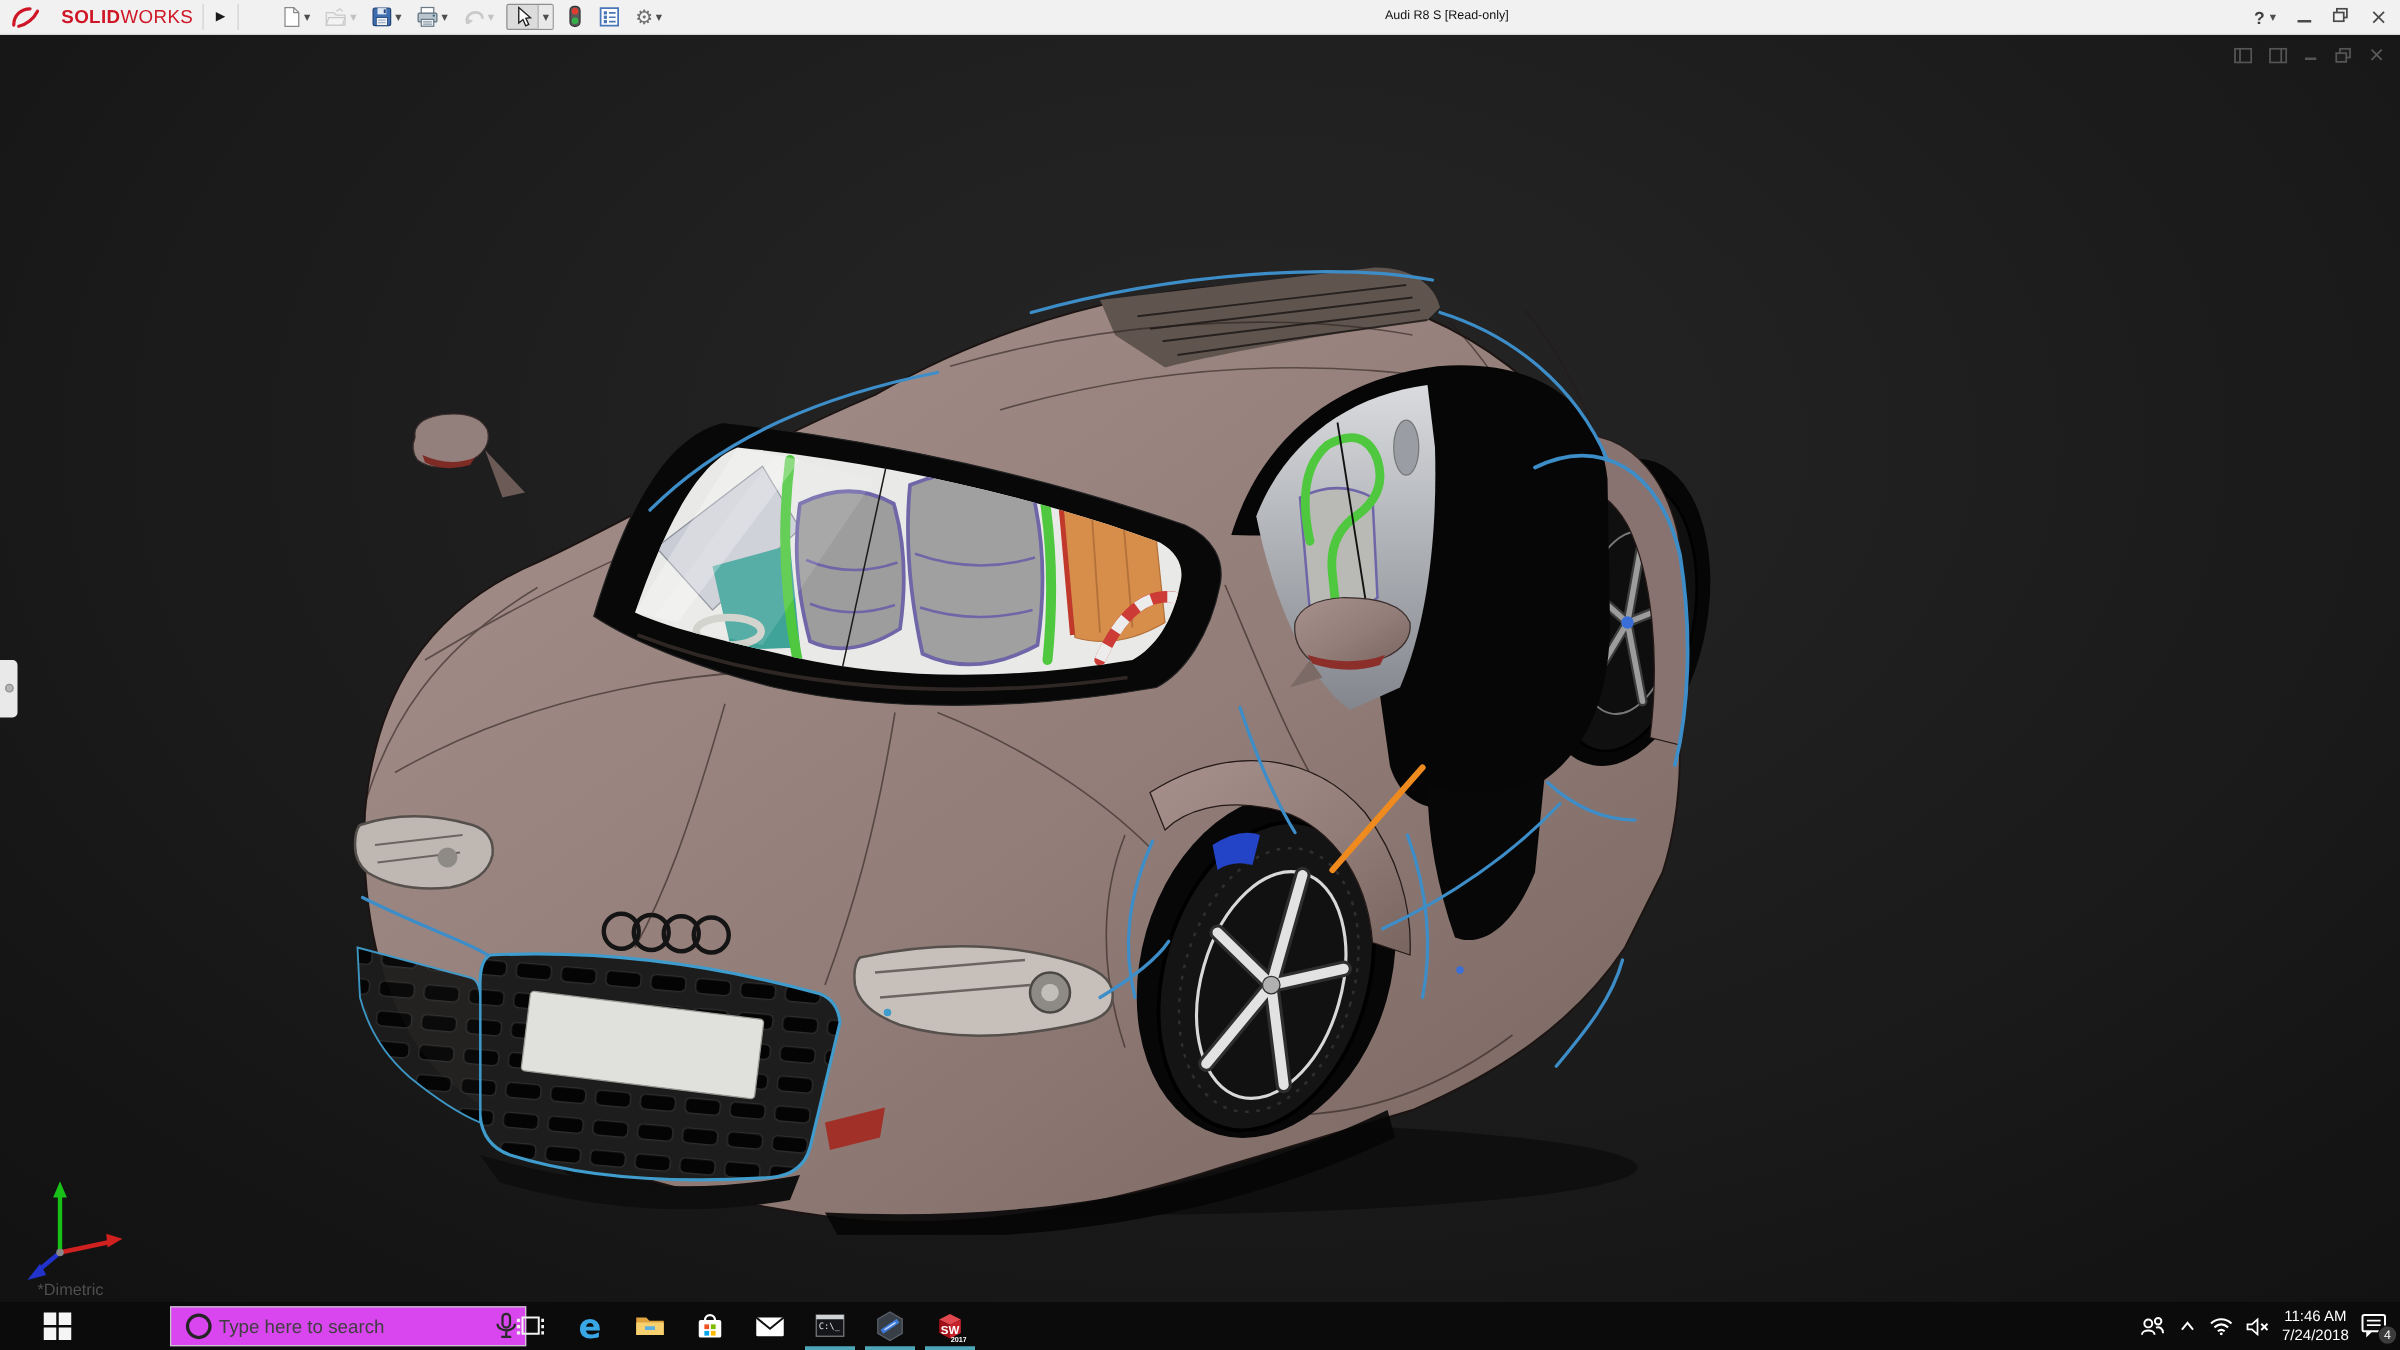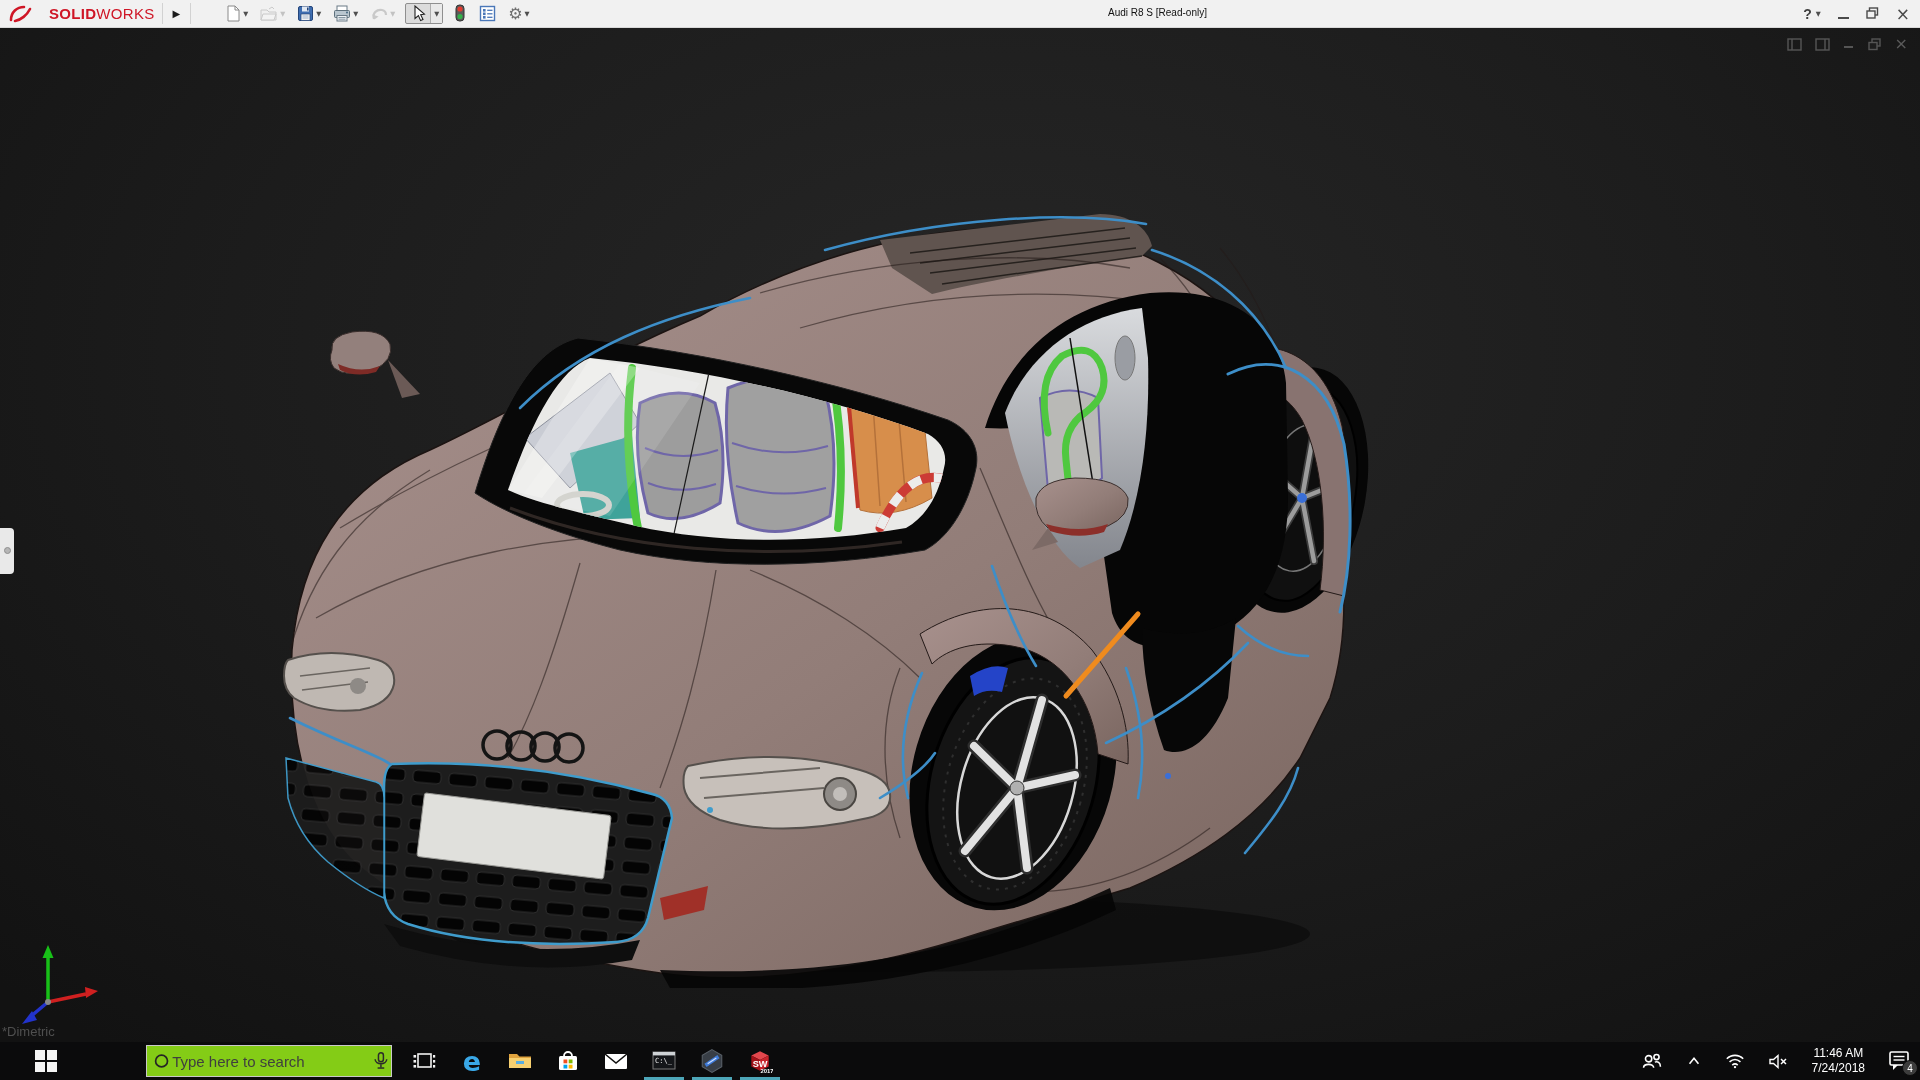--- a/index.html
+++ b/index.html
@@ -40,39 +40,39 @@
               overflow:hidden; }
   .doc-controls { position:absolute; top:8px; right:12px; display:flex; gap:13px;
                   align-items:center; opacity:.85; }
   .doc-close { font-size:16px; color:#666; font-family:"DejaVu Sans",sans-serif; line-height:1; }
   .fm-tab { position:absolute; left:0; top:500px; width:14px; height:46px;
             background:#e9e9e9; border-radius:0 4px 4px 0; }
   .fm-tab .dot { position:absolute; left:4px; top:19px; width:7px; height:7px;
                  border-radius:50%; background:#b5b5b5; border:1px solid #8f8f8f; }
   .car-wrap { position:absolute; left:280px; top:170px; width:1100px; height:790px; }
   .triad { position:absolute; left:14px; top:912px; }
-  .orient-label { position:absolute; left:2px; top:996px; font-size:13px; color:#4f4f4f; }
+  .orient-label { position:absolute; left:30px; top:996px; font-size:13px; color:#4f4f4f; }
 
   
   .taskbar { position:absolute; bottom:0; left:0; width:1920px; height:38px;
              background:#0b0b0c; display:flex; align-items:center; z-index:40; }
   .start-btn { width:92px; height:38px; display:flex; align-items:center; justify-content:center; }
-  .search-box { position:absolute; left:146px; top:3px; width:246px; height:32px;
-                background:#84cc16; display:flex; align-items:center; border:1px solid #c9c9c9; }
+  .search-box { position:absolute; left:136px; top:3px; width:285px; height:32px;
+                background:#d946ef; display:flex; align-items:center; border:1px solid #c9c9c9; }
   .search-box input { border:none; outline:none; background:transparent; flex:1;
                 font-size:15px; color:#3c3c3c; font-family:"Liberation Sans",sans-serif; }
   .search-box input::placeholder { color:#3f3f3f; opacity:1; }
   .apps { position:absolute; left:400px; top:0; height:38px; display:flex; }
   .app-slot { width:48px; height:38px; position:relative; display:flex;
               align-items:center; justify-content:center; }
   .app-slot .indicator { position:absolute; bottom:0; left:4px; width:40px; height:3px;
               background:#4da6b8; }
   .edge-e { font-size:27px; font-weight:bold; color:#39a7e6; font-family:"DejaVu Sans",sans-serif; line-height:1; }
   .tray { position:absolute; right:6px; top:0; height:38px; display:flex;
-          align-items:center; gap:23px; }
+          align-items:center; gap:9px; }
   .clock { text-align:center; color:#fff; font-size:12px; line-height:15px; }
   .notif-wrap { position:relative; width:26px; height:24px; display:flex; align-items:center; }
   .badge { position:absolute; right:-4px; bottom:-3px; width:16px; height:16px;
            border-radius:50%; background:#3c3c3c; border:1px solid #0c0c0c; color:#fff;
            font-size:10px; display:flex; align-items:center; justify-content:center; }
 </style>
 </head>
 <body>
 
 <div class="titlebar">

